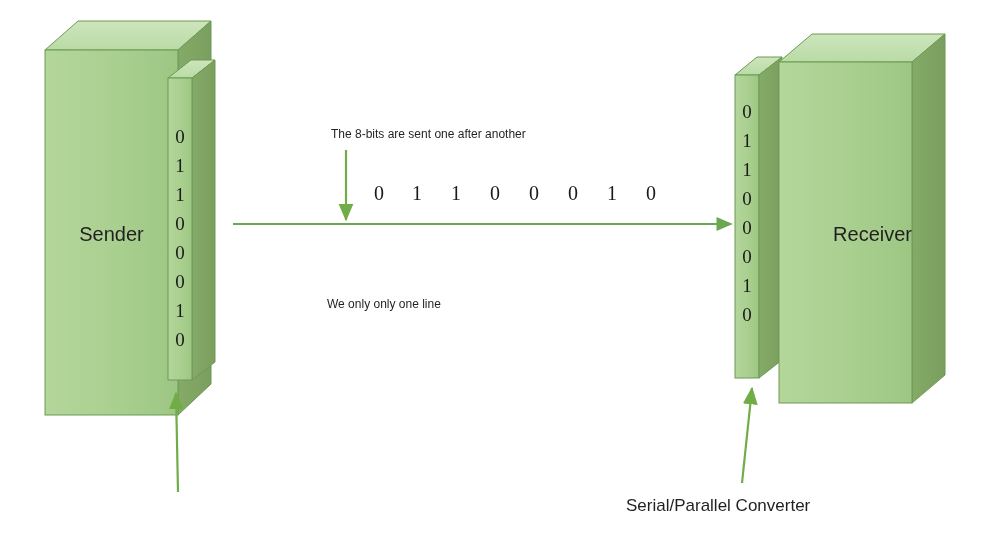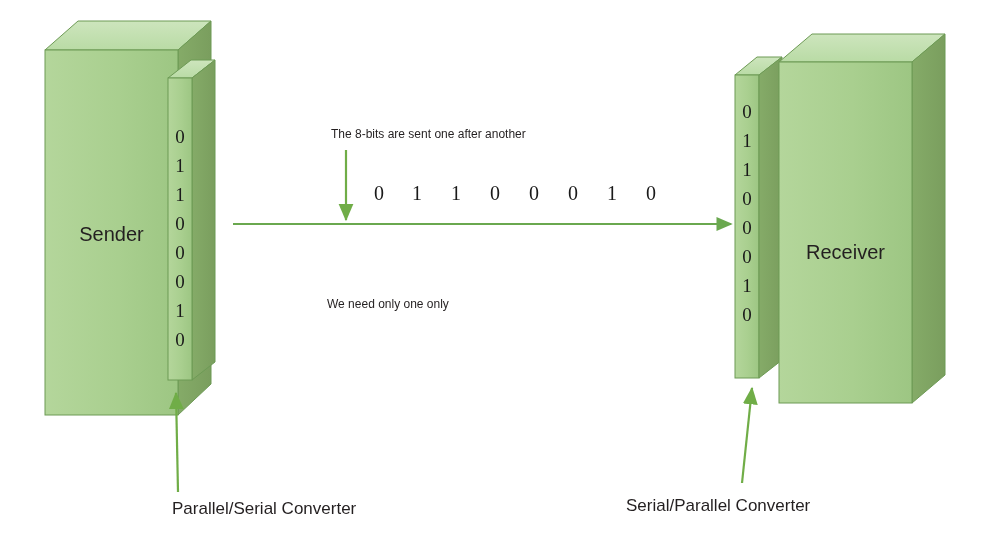--- a/index.html
+++ b/index.html
@@ -123,21 +123,21 @@
     <line x1="346" y1="150" x2="346" y2="220" stroke="#70ad47" stroke-width="2.2" marker-end="url(#arrowGreen)"></line>
 
     <line x1="178" y1="492" x2="176" y2="393" stroke="#70ad47" stroke-width="2.2" marker-end="url(#arrowGreen)"></line>
 
     <line x1="742" y1="483" x2="752" y2="388" stroke="#70ad47" stroke-width="2.2" marker-end="url(#arrowGreen)"></line>
 
   </svg>
 
   <div class="txt box-label" style="left:45px; top:223px; width:133px;">Sender</div>
 
-  <div class="txt box-label" style="left:779px; top:241px; width:133px;">Receiver</div>
+  <div class="txt box-label" style="left:779px; top:223px; width:133px;text-align:right;">Receiver</div>
 
   <div>
     <div class="bit-digit" style="left:170px; top:126px;">0</div>
     <div class="bit-digit" style="left:170px; top:155px;">1</div>
     <div class="bit-digit" style="left:170px; top:184px;">1</div>
     <div class="bit-digit" style="left:170px; top:213px;">0</div>
     <div class="bit-digit" style="left:170px; top:242px;">0</div>
     <div class="bit-digit" style="left:170px; top:271px;">0</div>
     <div class="bit-digit" style="left:170px; top:300px;">1</div>
     <div class="bit-digit" style="left:170px; top:329px;">0</div>
@@ -160,19 +160,18 @@
     <div class="stream-digit" style="left:371px; top:182px;">0</div>
     <div class="stream-digit" style="left:409px; top:182px;">1</div>
     <div class="stream-digit" style="left:448px; top:182px;">1</div>
     <div class="stream-digit" style="left:487px; top:182px;">0</div>
     <div class="stream-digit" style="left:526px; top:182px;">0</div>
     <div class="stream-digit" style="left:565px; top:182px;">0</div>
     <div class="stream-digit" style="left:604px; top:182px;">1</div>
     <div class="stream-digit" style="left:643px; top:182px;">0</div>
   </div>
 
-  <div class="txt caption" style="left:327px; top:297px;">We need only one only</div>
+  <div class="txt caption" style="left:327px; top:297px;">We only only one line</div>
 
-  <div class="txt converter-label" style="left:172px; top:499px;">Parallel/Serial Converter</div>
 
   <div class="txt converter-label" style="left:626px; top:496px;">Serial/Parallel Converter</div>
 
 </div>
 
 </body></html>

